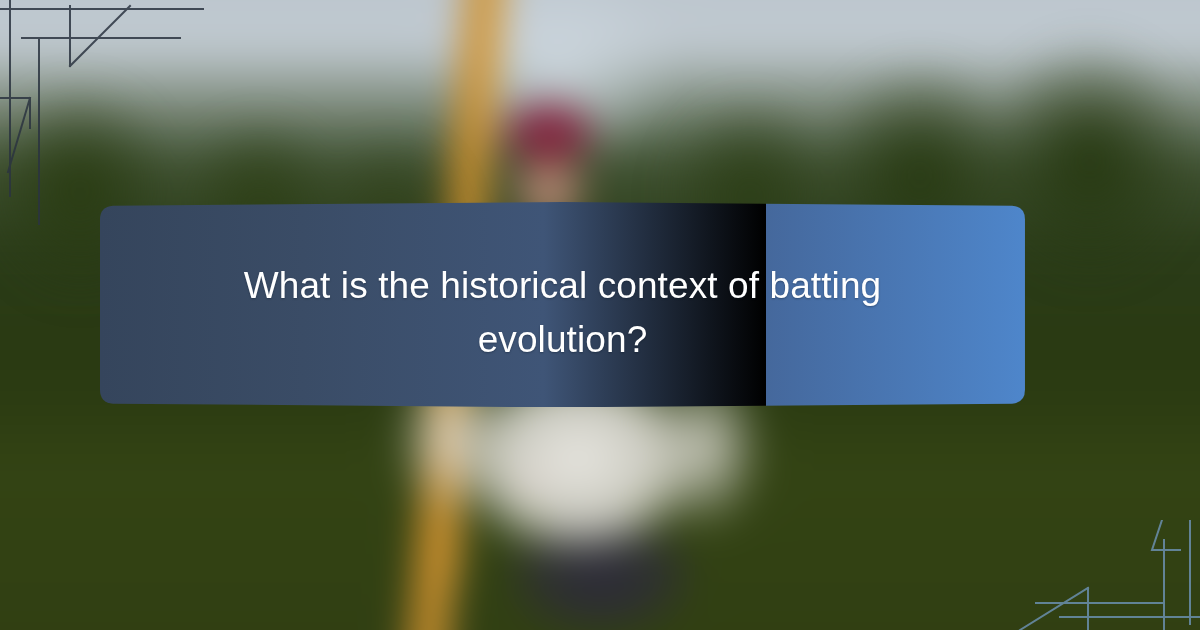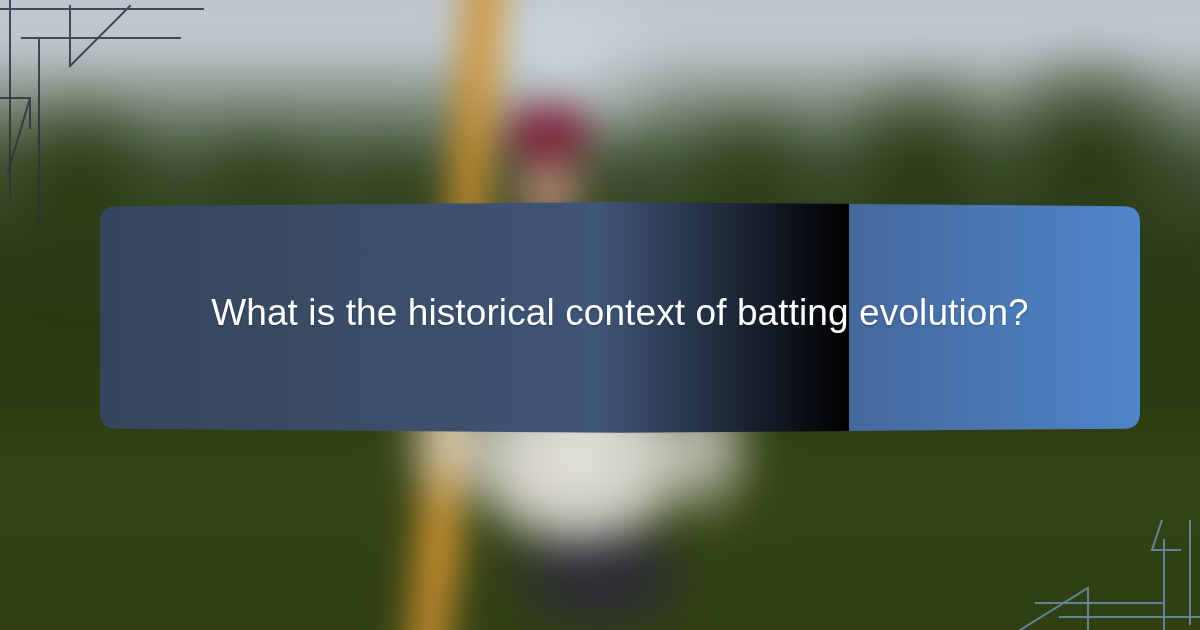--- a/index.html
+++ b/index.html
@@ -84,21 +84,21 @@
     pointer-events: none;
   }
   .corner-deco.top-left { left: 0; top: 0; }
   .corner-deco.bottom-right { right: 0; bottom: 0; }
 
   
   .banner-wrap {
     position: absolute;
     left: 100px;
     top: 202px;
-    width: 1040px;
+    width: 925px;
     height: 222px;
   }
   .banner-shape {
     position: absolute;
     inset: 0;
     display: block;
   }
   .banner-text {
     position: absolute;
     inset: 0;

